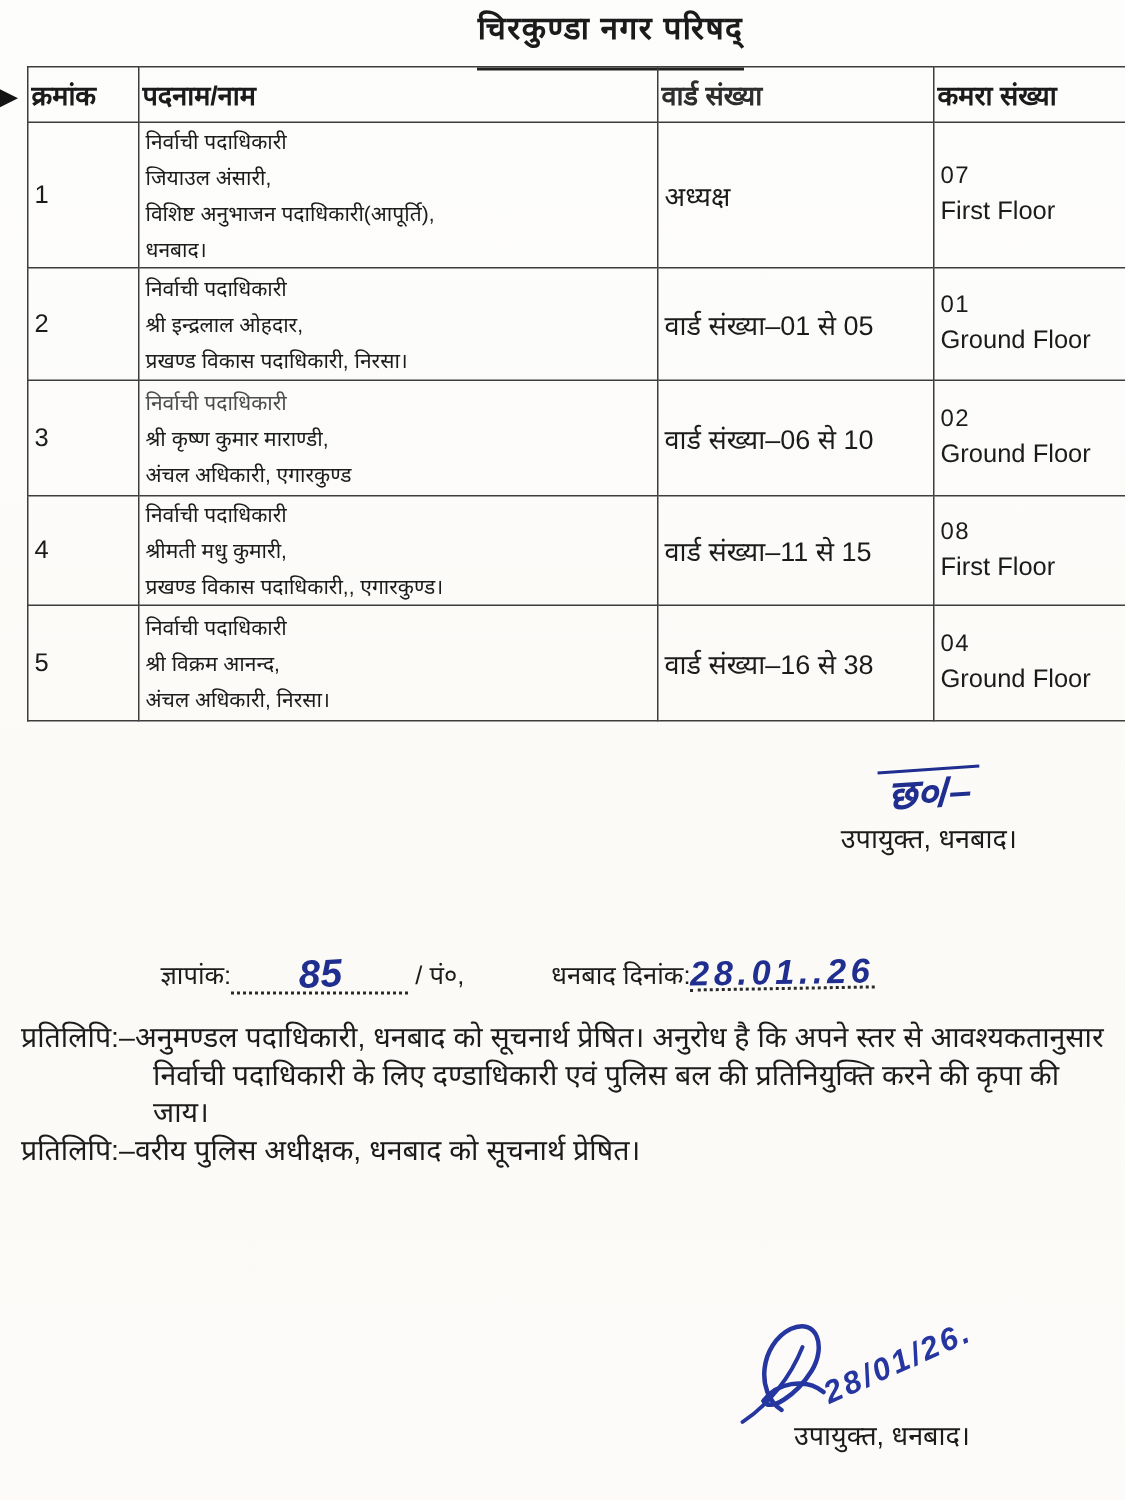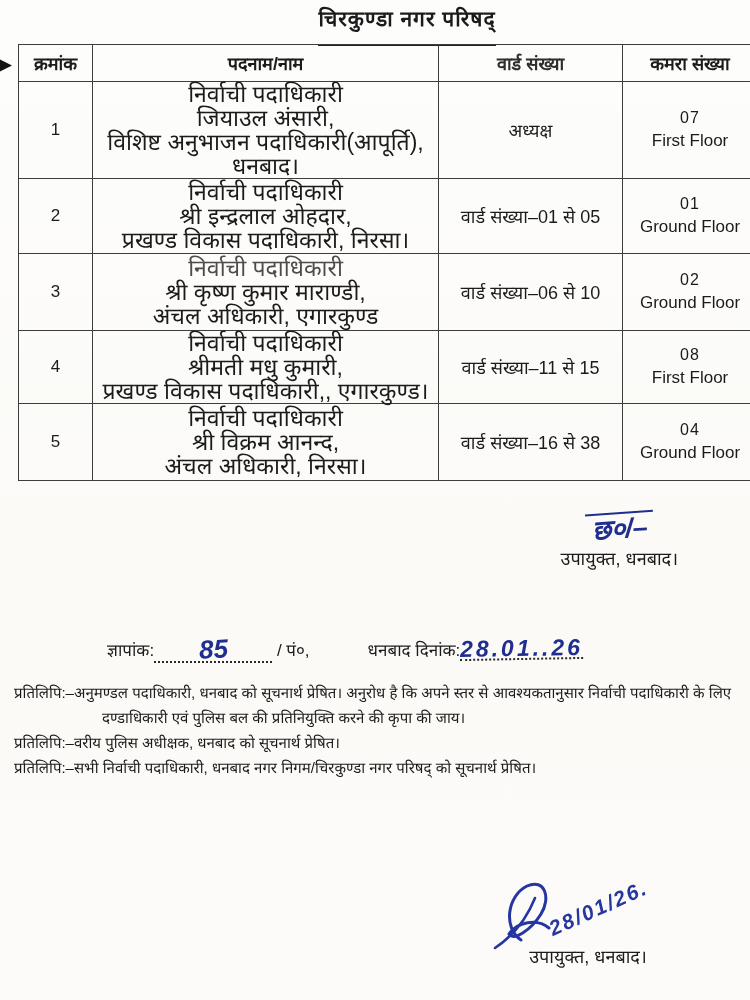--- a/index.html
+++ b/index.html
@@ -31,31 +31,31 @@
     border-radius:2px;
   }
 
   
   table.roster{
     position:absolute;left:18px;top:44px;
     width:719px;border-collapse:collapse;table-layout:fixed;
   }
   table.roster td{
     border:1.6px solid #3d3d3d;
-    text-align:center;
+    text-align:left;
     padding:0 4px;
     vertical-align:middle;
   }
   td.col-sno{width:69px;font-size:17px;}
   td.col-name{width:341px;}
   td.col-ward{width:179px;font-size:18px;vertical-align:top;padding-top:16px;margin-top:13px;}
   td.col-room{width:130px;}
   tr.hdr td{font-weight:bold;font-size:18px;vertical-align:middle;padding:6px 2px;}
   tr.hdr td.col-ward{padding-top:6px;color:#2e2e2e;}
-  .name-line{display:block;font-size:23px;line-height:24px;}
+  .name-line{display:block;font-size:14px;line-height:24px;}
   .name-line.first{color:#4c4c4c;}
   .room-no{display:block;font-size:16px;line-height:22px;letter-spacing:1px;}
   .room-floor{display:block;font-size:17px;line-height:24px;}
 
   
   .sig-top{position:absolute;top:512px;right:72px;text-align:center;}
   .sig-top .hand{
     color:#1f2e8f;font-size:27px;font-weight:bold;font-style:italic;
     transform:rotate(-4deg);display:inline-block;
     border-top:2px solid #1f2e8f;padding:0 6px;line-height:30px;
@@ -79,21 +79,21 @@
     color:#1f2e8f;font-size:23px;font-style:italic;font-weight:bold;
     border-bottom:2px dotted #2a2a2a;
     letter-spacing:3px;display:inline-block;line-height:20px;
     transform:rotate(-1deg);
   }
 
   
   .copies{position:absolute;left:14px;top:680px;width:722px;}
   .copy{
     margin:0;padding-left:88px;text-indent:-88px;
-    font-size:15px;line-height:25px;
+    font-size:19px;line-height:25px;
   }
   .copy-label{font-weight:normal;}
 
   
   .sig-bottom{position:absolute;top:878px;right:52px;width:220px;text-align:center;}
   .scrawl{display:block;margin:0 auto;}
   .sig-bottom .sig-label{font-size:18px;margin-top:-14px;}
 </style>
 </head>
 <body>
@@ -194,21 +194,20 @@
   </div>
 
   <div class="memo">
     <span>ज्ञापांक:</span><span class="dots"><span class="hand-num">85</span></span>
     <span>/ पं०,</span><span class="gap"></span><span>धनबाद दिनांक:</span><span class="hand-date">28.01..26</span>
   </div>
 
   <div class="copies">
     <p class="copy"><span class="copy-label">प्रतिलिपि:–</span><span>अनुमण्डल पदाधिकारी, धनबाद को सूचनार्थ प्रेषित। अनुरोध है कि अपने स्तर से आवश्यकतानुसार निर्वाची पदाधिकारी के लिए दण्डाधिकारी एवं पुलिस बल की प्रतिनियुक्ति करने की कृपा की जाय।</span></p>
     <p class="copy"><span class="copy-label">प्रतिलिपि:–</span><span>वरीय पुलिस अधीक्षक, धनबाद को सूचनार्थ प्रेषित।</span></p>
-    <p class="copy"><span class="copy-label">प्रतिलिपि:–</span><span>सभी निर्वाची पदाधिकारी, धनबाद नगर निगम/चिरकुण्डा नगर परिषद् को सूचनार्थ प्रेषित।</span></p>
   </div>
 
   <div class="sig-bottom">
     <svg class="scrawl" width="210" height="80" viewBox="0 0 210 80">
       <path d="M38,62 C20,50 24,18 44,8 C62,0 68,20 58,36 C48,52 30,64 26,56 C34,44 54,40 66,50" fill="none" stroke="#2636a0" stroke-width="3" stroke-linecap="round"></path>
       <path d="M12,70 C30,58 44,40 52,20" fill="none" stroke="#2636a0" stroke-width="2.6" stroke-linecap="round"></path>
       <text x="70" y="58" transform="rotate(-24 70 58)" fill="#2636a0" style="font-size:21px;font-style:italic;font-weight:bold;letter-spacing:2px;">28/01/26.</text>
     </svg>
     <div class="sig-label">उपायुक्त, धनबाद।</div>
   </div>

